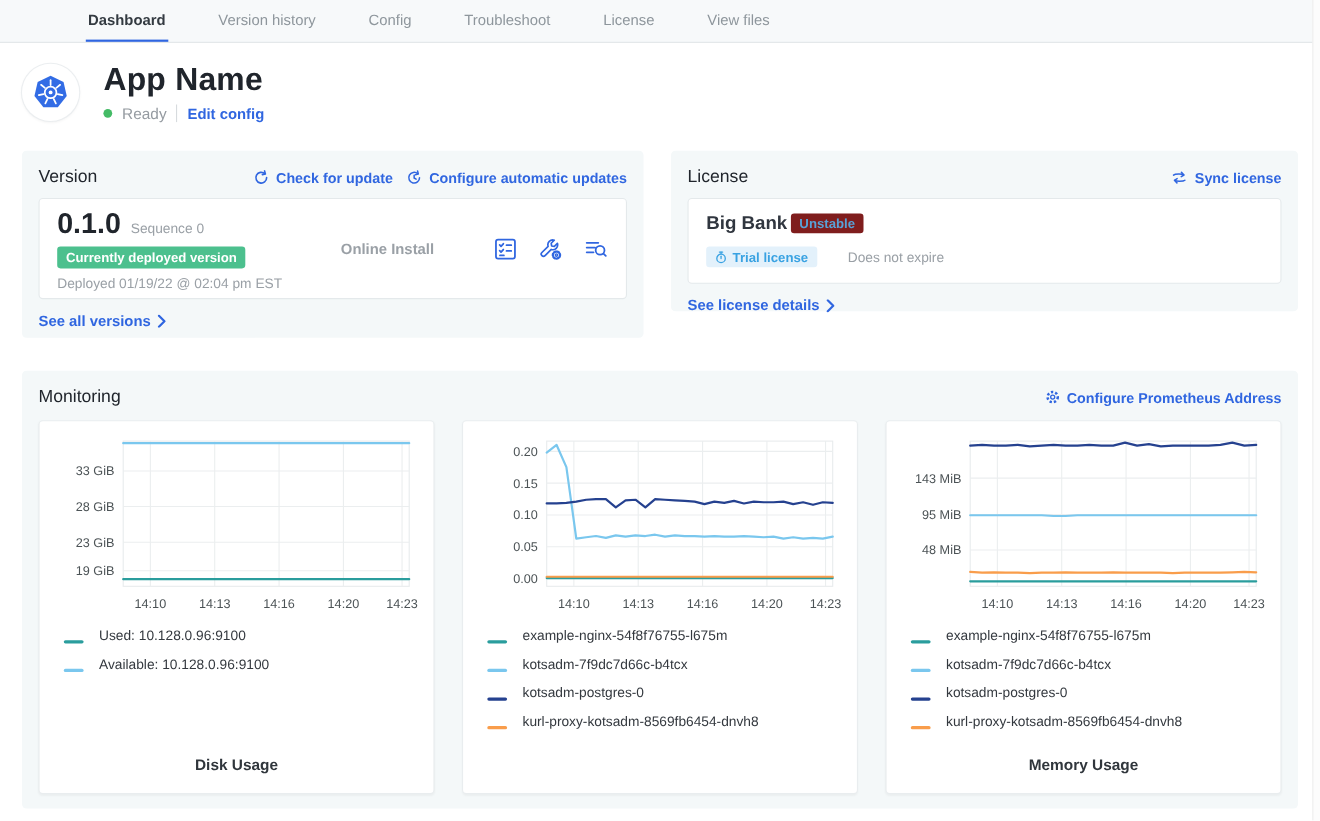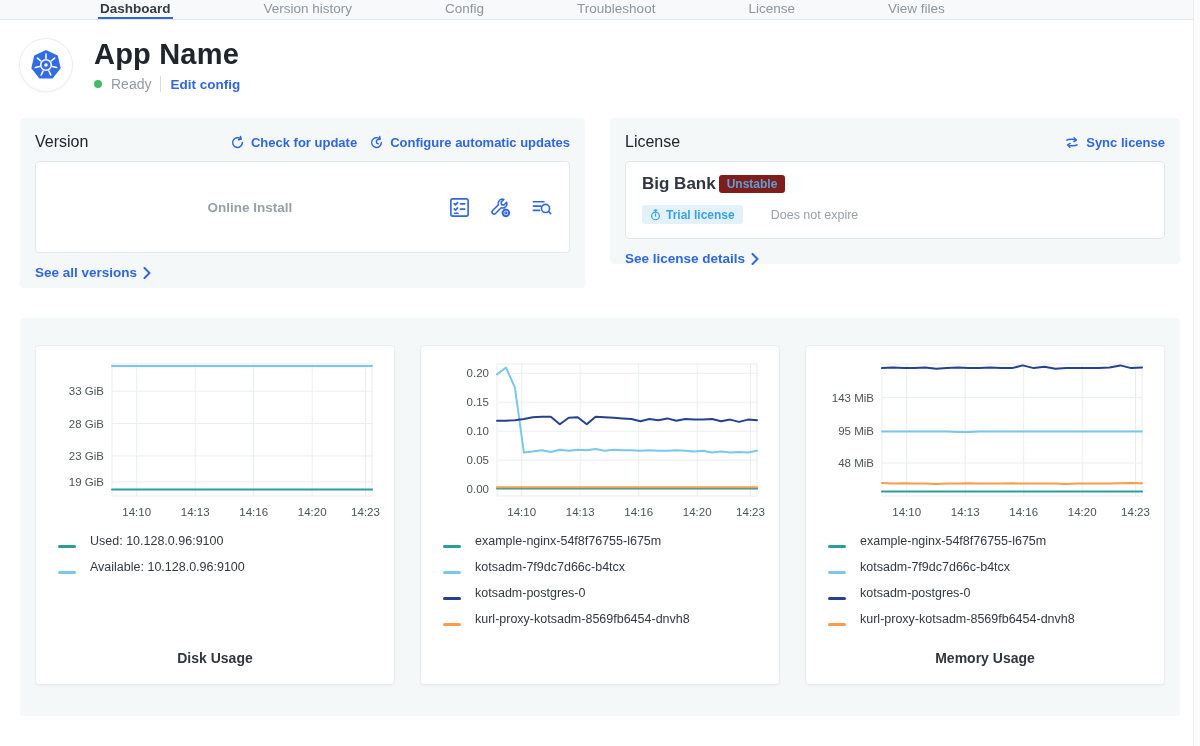--- a/index.html
+++ b/index.html
@@ -1,21 +1,21 @@
 <!DOCTYPE html>
 <html><head>
 <meta charset="utf-8">
 <style>
   * { margin:0; padding:0; box-sizing:border-box; }
   html,body { width:1200px; height:746px; background:#fff; overflow:hidden;
     font-family:"Liberation Sans","DejaVu Sans",sans-serif; color:#20252c; position:relative; }
 
   
-  .nav { height:20px; background:#f7f9fa; border-bottom:1px solid #e2e6e8;
-    display:flex; padding-left:98px; gap:89px; }
+  .nav { height:39px; background:#f7f9fa; border-bottom:1px solid #e2e6e8;
+    display:flex; padding-left:78px; gap:44px; }
   .tab { font-size:13.5px; color:#8e969c; display:flex; align-items:center;
     padding:0 2px; border-bottom:2.5px solid transparent; cursor:pointer; white-space:nowrap; }
   .tab.active { color:#343b41; font-weight:bold; border-bottom-color:#3066e0; }
 
   
   .app-header { padding:18px 20px 0; display:flex; gap:22px; align-items:center; }
   .logo-wrap { width:52px; height:52px; border-radius:50%; background:#fff;
     box-shadow:0 0 0 1px #ebeef0, 0 1px 3px rgba(0,0,0,.08);
     display:flex; align-items:center; justify-content:center; }
   .app-title { font-size:29px; font-weight:bold; color:#20252c; letter-spacing:.2px; }
@@ -133,20 +133,28 @@
             <path d="M13.2 8a5.2 5.2 0 1 1-1.7-3.8" fill="none" stroke="currentColor" stroke-width="1.5" stroke-linecap="round"></path>
             <polyline points="11.3,1.6 12,4.4 9.2,5.1" fill="none" stroke="currentColor" stroke-width="1.5" stroke-linecap="round" stroke-linejoin="round"></polyline>
             <polyline points="8,5.6 8,8.3 9.9,9.4" fill="none" stroke="currentColor" stroke-width="1.5" stroke-linecap="round"></polyline>
           </svg>
           <span>Configure automatic updates</span>
         </span>
       </div>
     </div>
 
     <div class="inner-card version-inner">
+      <div class="v-left">
+        <div class="v-num-row">
+          <span class="v-num">0.1.0</span>
+          <span class="muted">Sequence 0</span>
+        </div>
+        <span class="deployed-badge">Currently deployed version</span>
+        <div class="muted v-deployed">Deployed 01/19/22 @ 02:04 pm EST</div>
+      </div>
       <div class="v-center">Online Install</div>
       <div class="v-icons">
         <span class="icon-btn">
           <svg width="23" height="23" viewBox="0 0 24 24" fill="none" stroke="currentColor" stroke-width="1.7" stroke-linecap="round" stroke-linejoin="round">
             <rect x="3" y="3" width="18" height="18" rx="2"></rect>
             <polyline points="6.5,8 7.8,9.3 10,6.9"></polyline>
             <line x1="13" y1="8.2" x2="17.5" y2="8.2"></line>
             <polyline points="6.5,13.5 7.8,14.8 10,12.4"></polyline>
             <line x1="13" y1="13.7" x2="17.5" y2="13.7"></line>
             <line x1="6.8" y1="18" x2="10.5" y2="18"></line>
@@ -215,20 +223,30 @@
     <div class="blue-link see-link">
       <span>See license details</span>
       <svg width="8" height="12" viewBox="0 0 8 12" fill="none" stroke="currentColor" stroke-width="2" stroke-linecap="round" stroke-linejoin="round">
         <polyline points="1.5,1 6.5,6 1.5,11"></polyline>
       </svg>
     </div>
   </section>
 </div>
 
 <section class="card monitoring">
+  <div class="card-header">
+    <div class="card-title">Monitoring</div>
+    <span class="blue-link">
+      <svg width="14" height="14" viewBox="0 0 16 16" fill="none" stroke="currentColor">
+        <circle cx="8" cy="8" r="5.3" stroke-width="2.6" stroke-dasharray="2.4 2.1"></circle>
+        <circle cx="8" cy="8" r="2.1" stroke-width="1.4"></circle>
+      </svg>
+      <span>Configure Prometheus Address</span>
+    </span>
+  </div>
 
   <div class="charts-row">
     <div class="chart-card">
       <svg class="chart" width="330" height="162" viewBox="0 0 330 162">
           <rect x="62" y="4" width="260" height="132" fill="none" stroke="#e8ebed" stroke-width="1"></rect>
           <line x1="86.7" y1="4" x2="86.7" y2="136" stroke="#ebeeef" stroke-width="1"></line>
           <text x="86.7" y="156" text-anchor="middle" fill="#4c5356" font-size="11.5">14:10</text>
           <line x1="145.2" y1="4" x2="145.2" y2="136" stroke="#ebeeef" stroke-width="1"></line>
           <text x="145.2" y="156" text-anchor="middle" fill="#4c5356" font-size="11.5">14:13</text>
           <line x1="203.7" y1="4" x2="203.7" y2="136" stroke="#ebeeef" stroke-width="1"></line>

